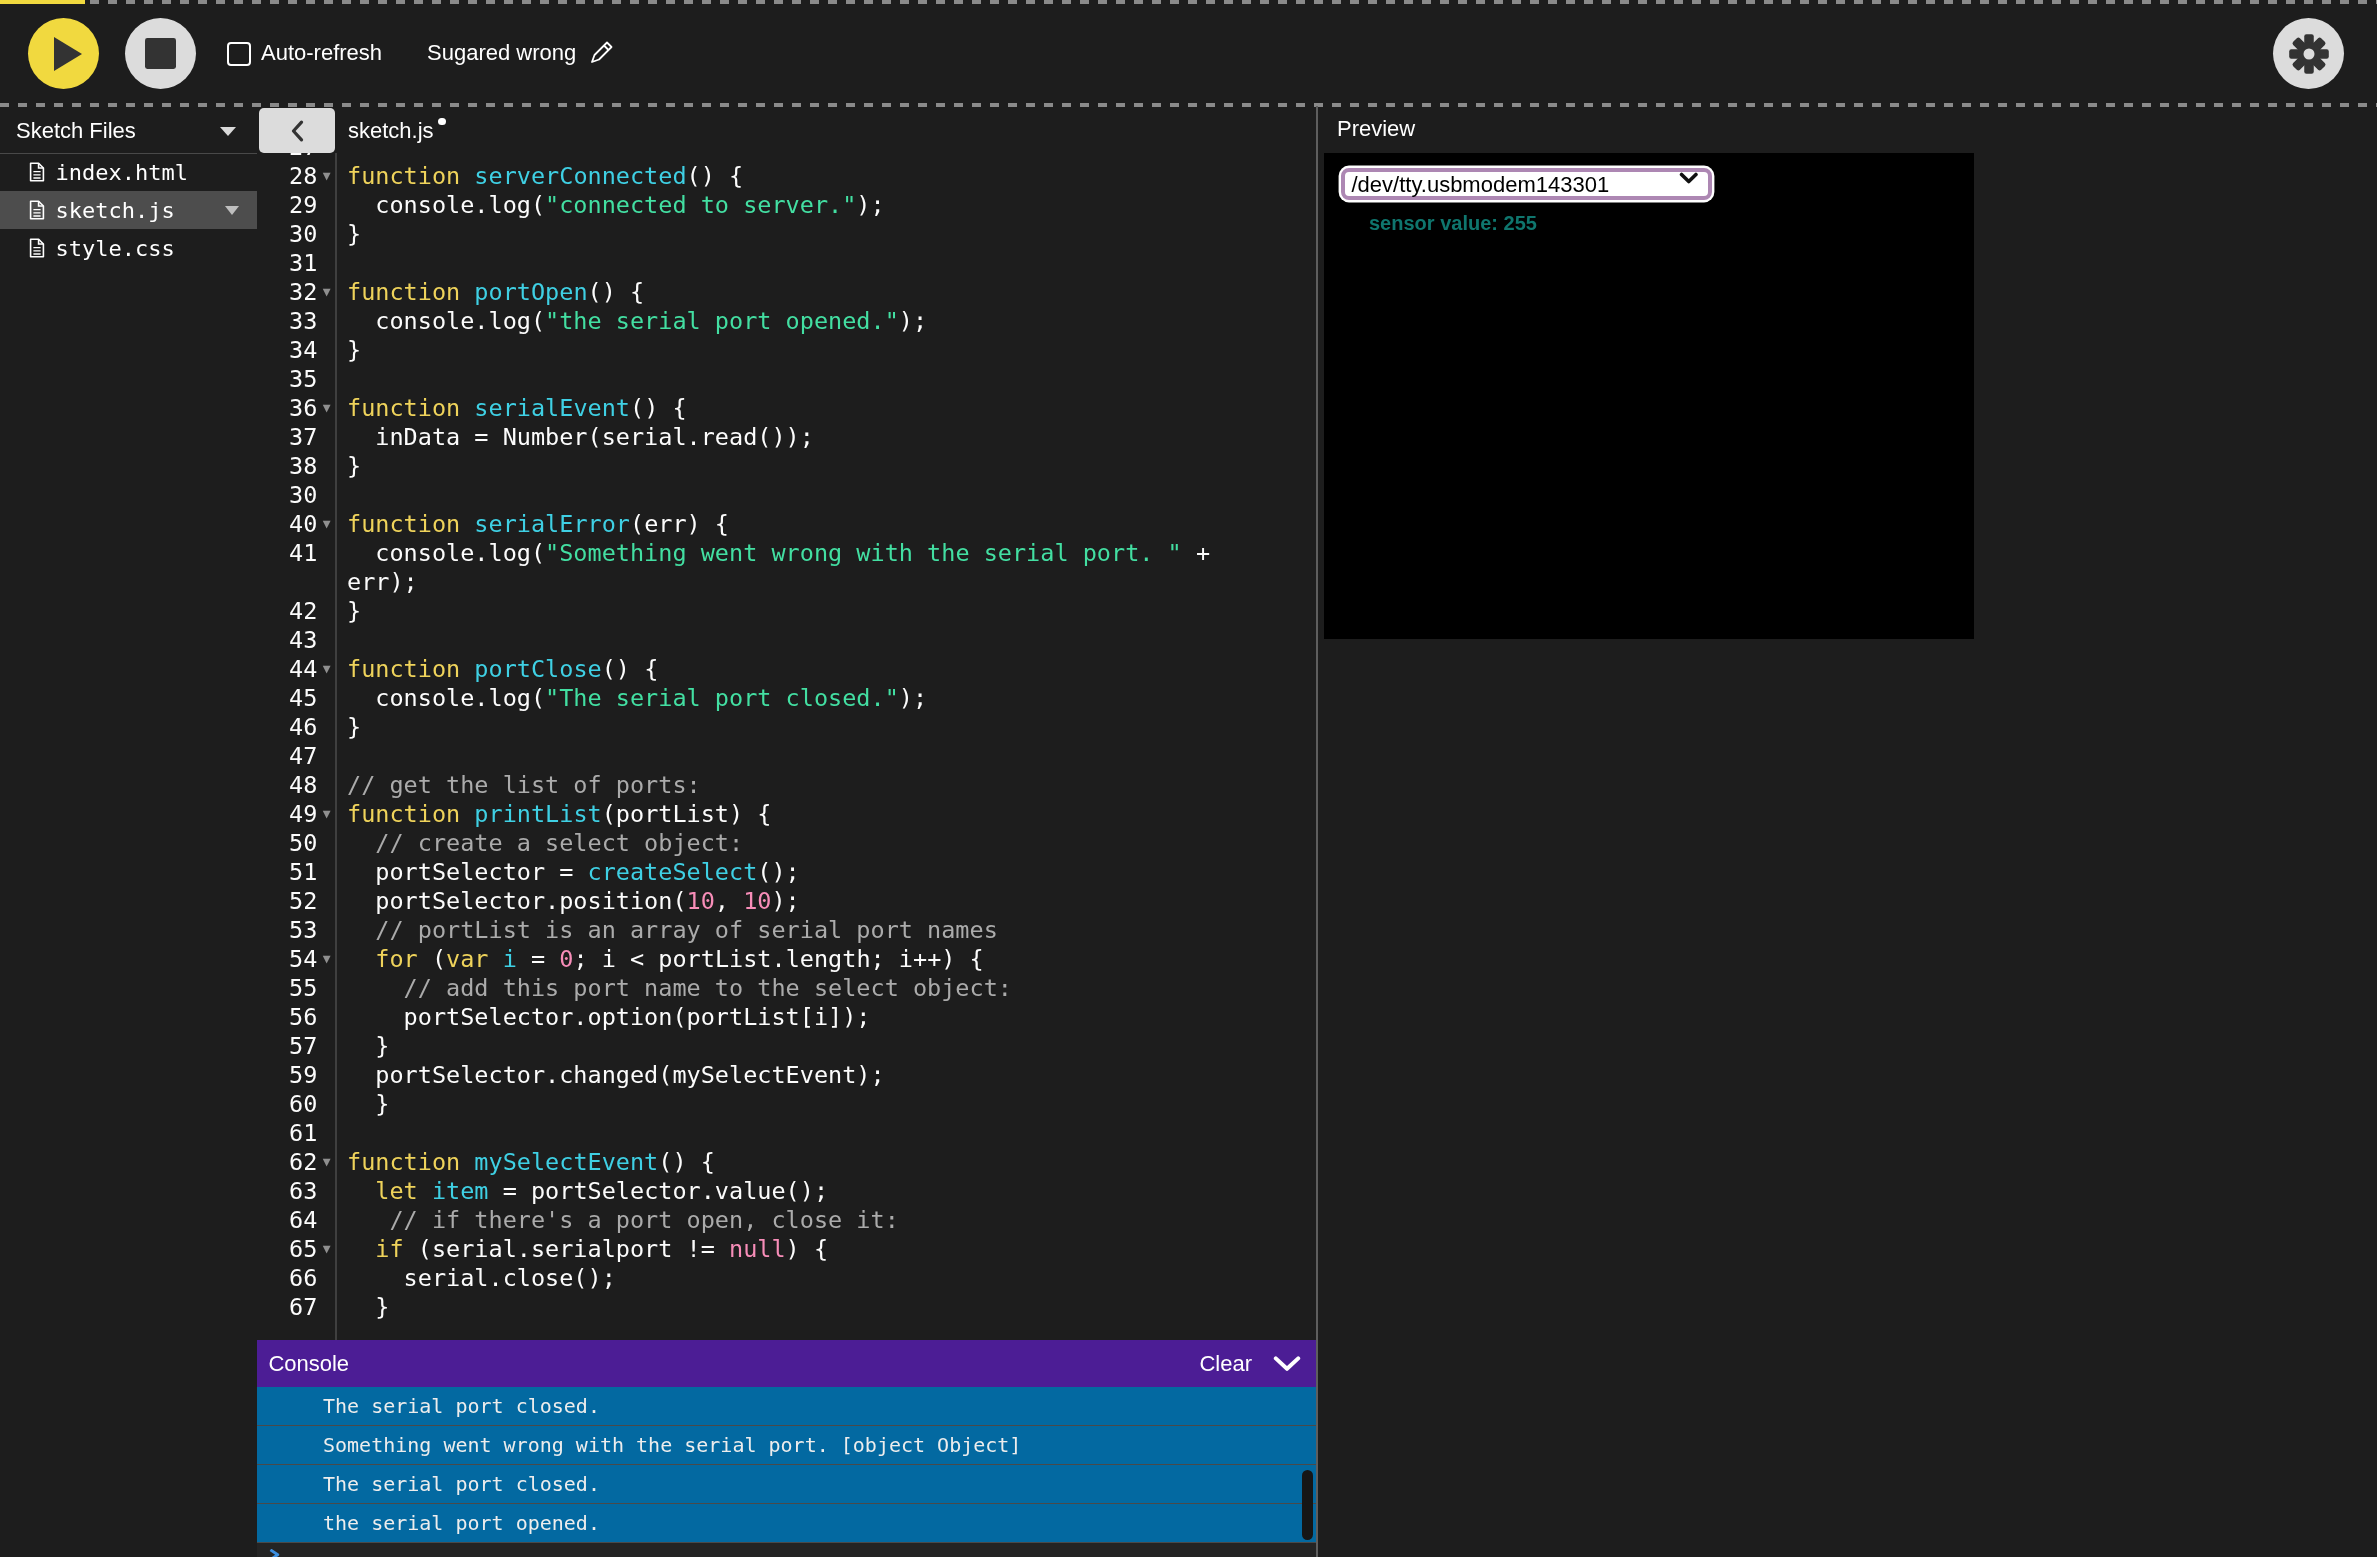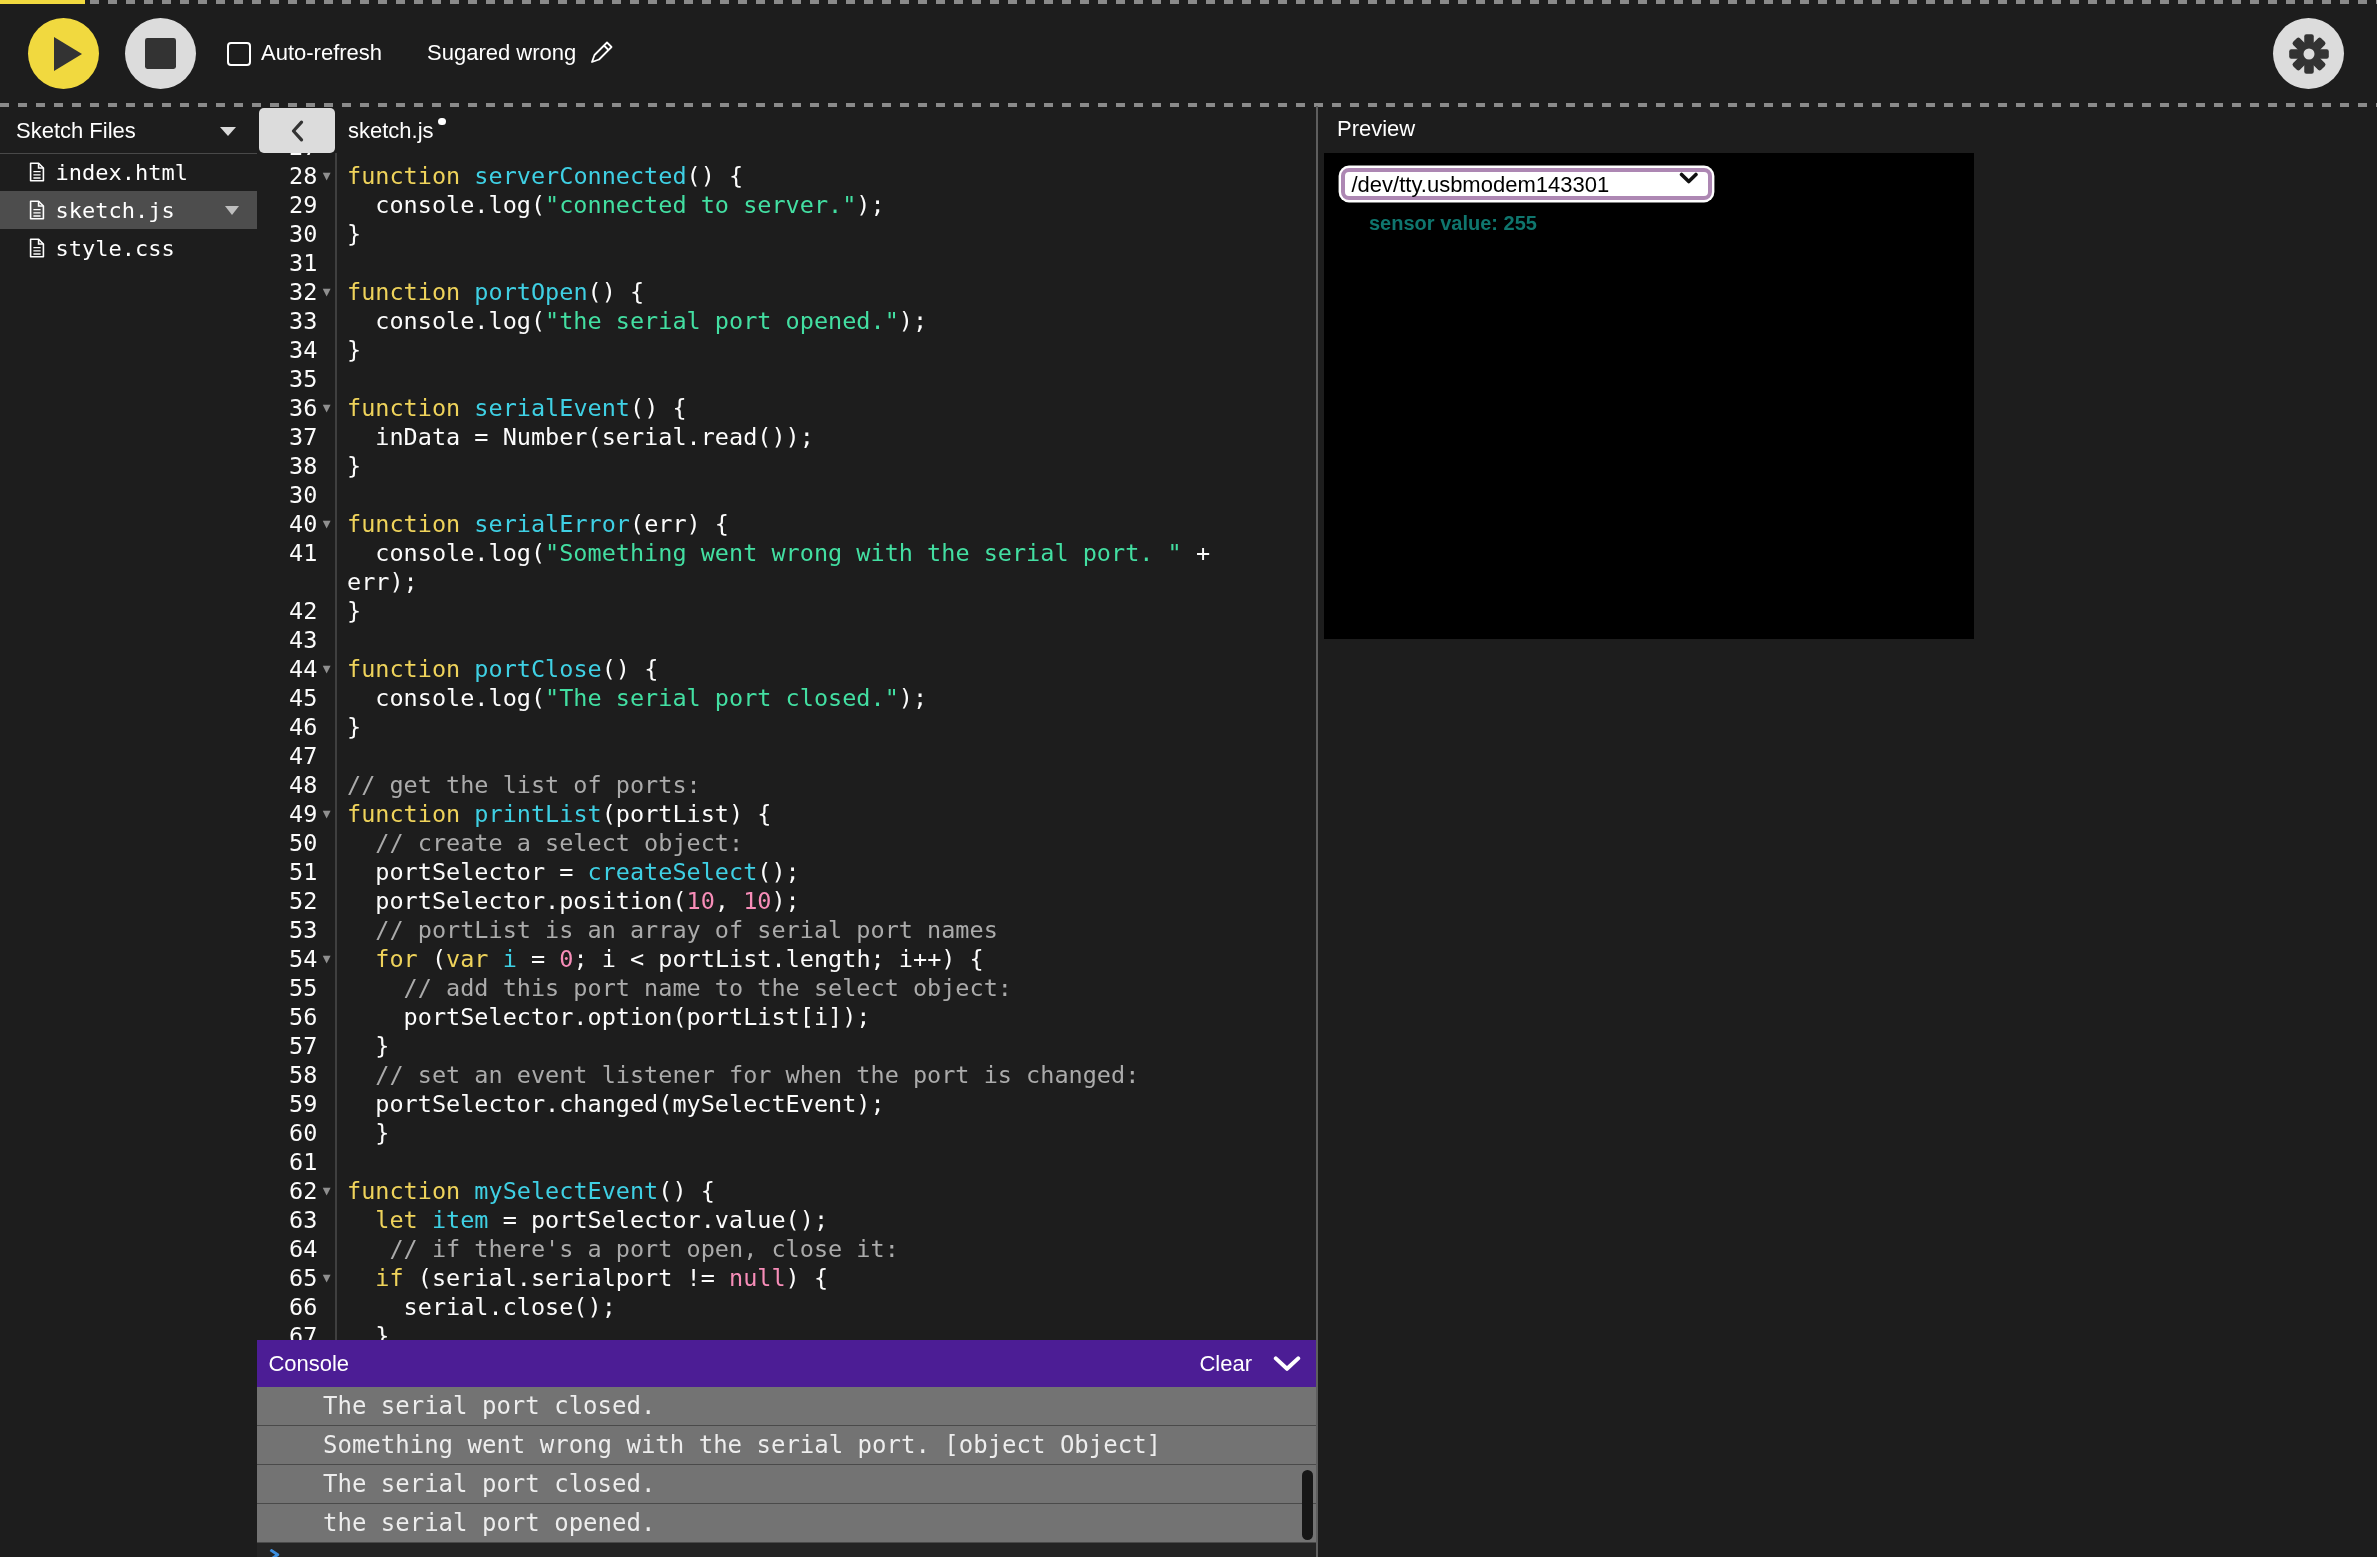--- a/index.html
+++ b/index.html
@@ -61,23 +61,23 @@
   .tok-pl{color:#fcfcfc}.tok-kw{color:#efd35b}.tok-fn{color:#3fd0e4}
   .tok-str{color:#43dfa2}.tok-num{color:#f78db8}.tok-com{color:#ababab}
 
   
   .console{position:absolute;left:257px;top:1340px;width:1060px;height:218px;overflow:hidden;}
   .console-header{height:47px;background:#4c1d95;display:flex;align-items:center;}
   .console-title{margin-left:11.4px;font-size:22px;}
   .clear-btn{margin-left:auto;font-size:22px;cursor:pointer;}
   .console-chevron{margin-left:21px;margin-right:16px;display:flex;cursor:pointer;}
   .console-rows{position:absolute;left:0;top:47px;width:100%;height:171px;background:#242424;}
-  .console-row{box-sizing:border-box;height:39px;background:#737373;border-bottom:1.6px solid #4a4a4a;
+  .console-row{box-sizing:border-box;height:39px;background:#0369a1;border-bottom:1.6px solid #4a4a4a;
                display:flex;align-items:center;padding-left:66px;
-               font-family:"DejaVu Sans Mono",monospace;font-size:24px;color:#ededed;}
+               font-family:"DejaVu Sans Mono",monospace;font-size:20px;color:#ededed;}
   .console-scroll{position:absolute;right:4px;top:83px;width:10.6px;height:70px;background:#161616;
                   border-radius:5.7px;cursor:pointer;}
   .console-blue{position:absolute;left:11.4px;bottom:-5.7px;}
 
   
   .divider{position:absolute;left:1316px;top:106px;width:1.6px;height:1451px;background:#5e5e5e;}
   .preview-title{position:absolute;left:1337px;top:106px;height:45px;display:flex;align-items:center;
                  font-size:22px;}
   .canvas{position:absolute;left:1324px;top:153px;width:650px;height:486px;background:#000;}
   .port-select{position:absolute;left:17px;top:14.6px;box-sizing:border-box;width:371px;height:32px;
@@ -401,27 +401,20 @@
         </div>
         <div class="code-row">
           <span class="gutter">
             <span>57</span>
             <span class="fold"></span>
           </span>
           <span class="code-text"><span class="tok-pl">  }</span></span>
         </div>
         <div class="code-row">
           <span class="gutter">
-            <span>58</span>
-            <span class="fold"></span>
-          </span>
-          <span class="code-text"><span class="tok-pl">  </span><span class="tok-com">// set an event listener for when the port is changed:</span></span>
-        </div>
-        <div class="code-row">
-          <span class="gutter">
             <span>59</span>
             <span class="fold"></span>
           </span>
           <span class="code-text"><span class="tok-pl">  portSelector.changed(mySelectEvent);</span></span>
         </div>
         <div class="code-row">
           <span class="gutter">
             <span>60</span>
             <span class="fold"></span>
           </span>

